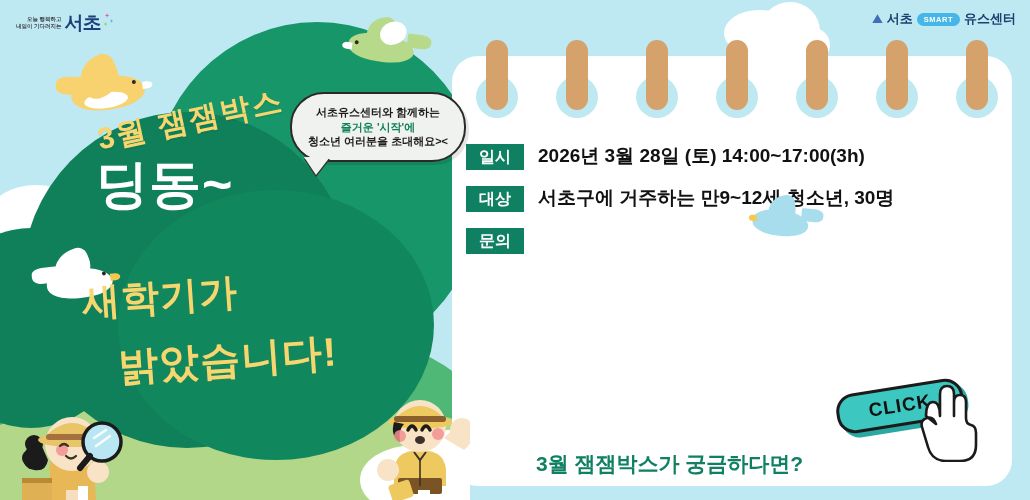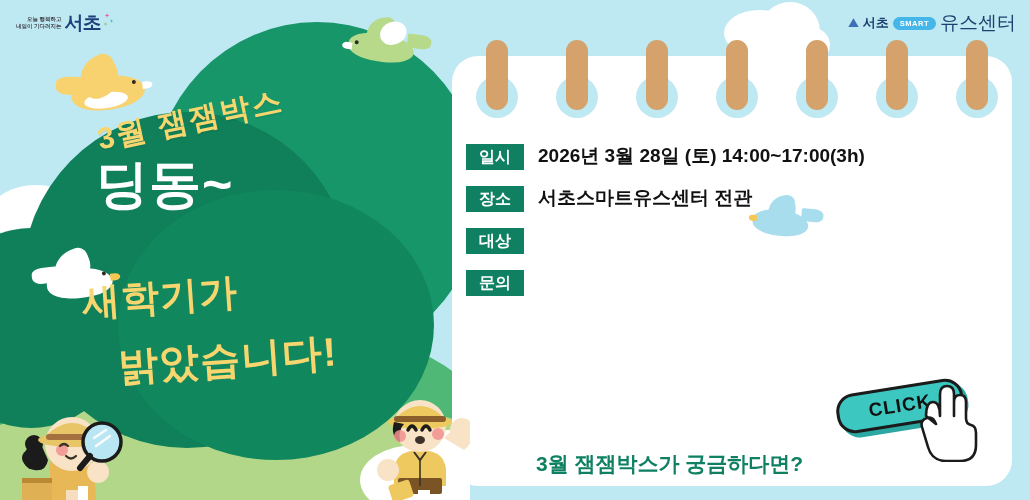--- a/index.html
+++ b/index.html
@@ -177,21 +177,21 @@
   .logo-left .spark{position:relative;width:14px;height:20px;}
   .logo-left .spark i{position:absolute;display:block;width:5px;height:5px;}
   .logo-left .spark i:nth-child(1){left:4px;top:0;background:#e8529a;clip-path:polygon(50% 0,61% 39%,100% 50%,61% 61%,50% 100%,39% 61%,0 50%,39% 39%);}
   .logo-left .spark i:nth-child(2){left:9px;top:6px;background:#3cb6e3;clip-path:polygon(50% 0,61% 39%,100% 50%,61% 61%,50% 100%,39% 61%,0 50%,39% 39%);width:4px;height:4px;}
   .logo-left .spark i:nth-child(3){left:3px;top:9px;background:#8ac63f;clip-path:polygon(50% 0,61% 39%,100% 50%,61% 61%,50% 100%,39% 61%,0 50%,39% 39%);width:4px;height:4px;}
 
   .logo-right{position:absolute;right:14px;top:10px;display:flex;align-items:center;gap:4px;z-index:20;}
   .logo-right .glyph{font-size:13px;color:#3f6fb5;}
   .logo-right .t1{font-size:13px;font-weight:bold;color:#1b3f6e;}
   .logo-right .pill{background:#45b6e8;color:#ffffff;font-size:7.5px;font-weight:bold;border-radius:8px;padding:2px 7px;letter-spacing:0.5px;}
-  .logo-right .t2{font-size:19px;font-weight:normal;color:#1b3f6e;}
+  .logo-right .t2{font-size:13px;font-weight:bold;color:#1b3f6e;}
 
   
   .char{position:absolute;z-index:8;}
   .char-girl{left:10px;top:382px;width:128px;height:118px;}
   .char-boy{left:370px;top:386px;width:108px;height:114px;}
 </style>
 </head>
 <body>
 
 <div class="poster">
@@ -304,20 +304,26 @@
         <ellipse cx="50" cy="54" rx="5" ry="4" fill="#3a3128"></ellipse>
       </svg>
     </div>
   </div>
 
   <div class="title-sub">3월 잼잼박스</div>
   <div class="title-main">딩동~</div>
   <div class="title-line3">새학기가</div>
   <div class="title-line4">밝았습니다!</div>
 
+  <div class="bubble">
+    <div class="line">서초유스센터와 함께하는</div>
+    <div class="line hl">즐거운 '시작'에</div>
+    <div class="line">청소년 여러분을 초대해요&gt;&lt;</div>
+    <div class="tailpt"></div>
+  </div>
 
   <div class="rings">
       <div class="ring" style="left: 12px;">
         <div class="hole"></div>
         <div class="bar"></div>
       </div>
       <div class="ring" style="left: 92px;">
         <div class="hole"></div>
         <div class="bar"></div>
       </div>
@@ -343,25 +349,22 @@
       </div>
     </div>
 
   <div class="panel">
     <div class="rows">
         <div class="row">
           <div class="badge">일시</div>
           <div class="rowtext"><span>2026년 3월 28일 (토) 14:00~17:00(3h)</span></div>
         </div>
         <div class="row">
-          <div class="badge">장소</div>
-          <div class="rowtext"><span>서초스마트유스센터 전관</span></div>
-        </div>
-        <div class="row">
           <div class="badge">대상</div>
+          <div class="rowtext"><span>서초구에 거주하는 만9~12세 청소년, 30명</span></div>
         </div>
         <div class="row">
           <div class="badge">문의</div>
         </div>
       </div>
     <div class="teaser">3월 잼잼박스가 궁금하다면?</div>
   </div>
 
   <div class="bird bird-blue" style="z-index:7;">
     <div class="tail"></div>

